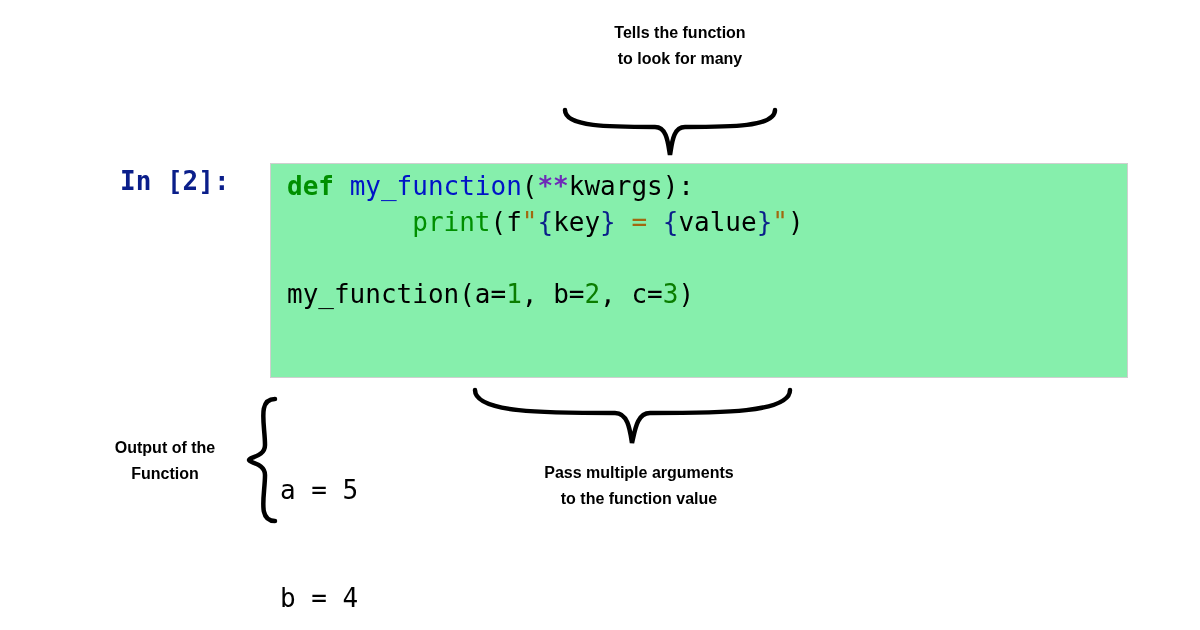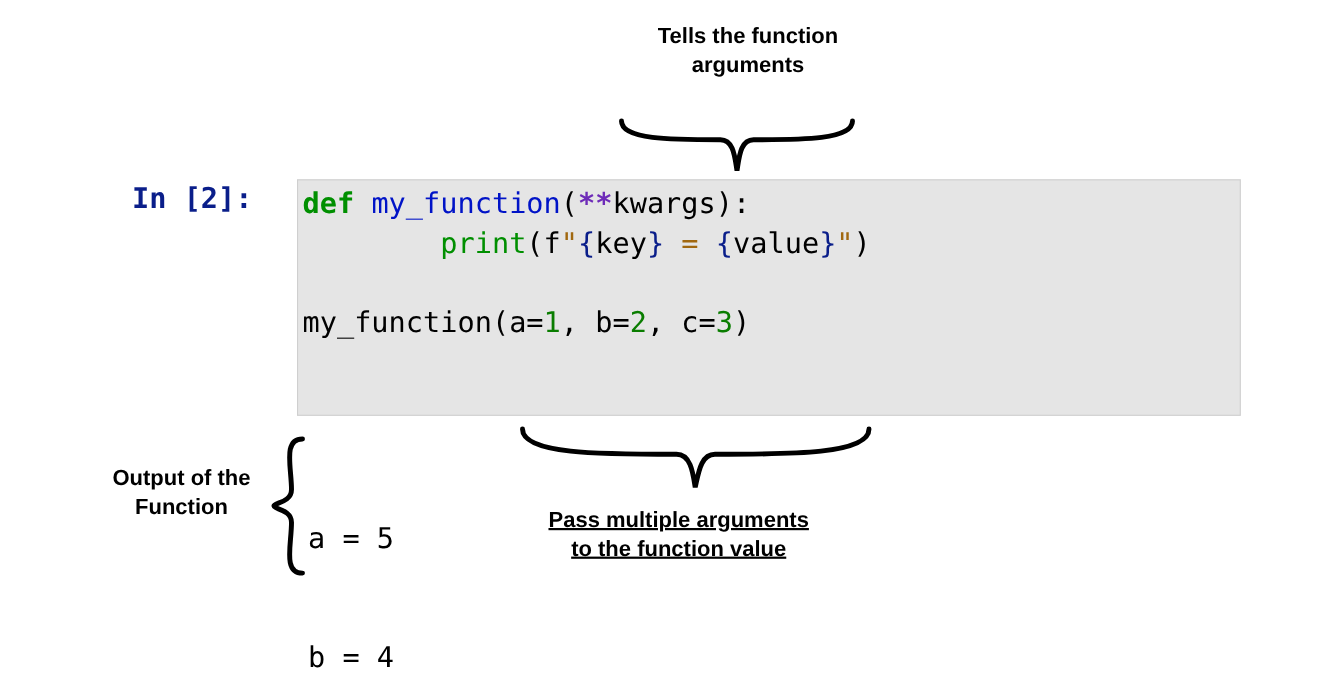--- a/index.html
+++ b/index.html
@@ -15,24 +15,24 @@
     position: relative;
     width: 1200px;
     height: 630px;
   }
   .code-block {
     position: absolute;
     left: 270px;
     top: 163px;
     width: 858px;
     height: 215px;
-    background: #e5e5e5;
+    background: #86efac;
     border: 1px solid #cfcfcf;
     box-sizing: border-box;
-    padding-left: 4px;
+    padding-left: 16px;
     padding-top: 4px;
   }
   .code, .prompt, .output {
     font-family: "DejaVu Sans Mono", Menlo, Consolas, monospace;
     font-size: 26px;
     line-height: 36px;
     white-space: pre;
   }
   .prompt {
     position: absolute;
@@ -54,21 +54,21 @@
   .tok-arg   { color: #000; }
   .tok-plain { color: #000; }
   .tok-num   { color: #0a7d00; }
   .tok-str   { color: #a16810; }
   .tok-brace { color: #0a1e8a; }
 
   .anno {
     position: absolute;
     font-weight: 700;
     color: #000;
-    font-size: 20px;
+    font-size: 16px;
     line-height: 26px;
     text-align: center;
   }
   svg.bracket {
     position: absolute;
     stroke: #000;
     fill: none;
   }
 </style>
 </head>
@@ -85,37 +85,37 @@
 </div>
 
 <div class="output">
   <div>a = 5</div>
   <div>b = 4</div>
   
 </div>
 
 <div class="anno" style="left:550px; top:20px; width:260px;">
   <div>Tells the function</div>
-  <div>arguments</div>
+  <div>to look for many</div>
 </div>
 
 <svg class="bracket" style="left:560px; top:105px; width:220px; height:55px;" viewBox="0 0 220 55">
   <path d="M5 5 C5 22, 50 22, 95 22 C107 22, 108 38, 110 50 C112 38, 113 22, 125 22 C170 22, 215 22, 215 5" stroke-width="4.5" stroke-linecap="round"></path>
 </svg>
 
-<div class="anno" style="left:85px; top:422px; width:160px;">
+<div class="anno" style="left:85px; top:435px; width:160px;">
   <div>Output of the</div>
   <div>Function</div>
 </div>
 
 <svg class="bracket" style="left:245px; top:395px; width:35px; height:130px;" viewBox="0 0 35 130">
   <path d="M30 4 C12 4, 20 30, 20 50 C20 62, 4 62, 4 65 C4 68, 20 68, 20 80 C20 100, 12 126, 30 126" stroke-width="4.5" stroke-linecap="round"></path>
 </svg>
 
-<div class="anno" style="left:472px; top:460px; width:290px;text-decoration:underline;">
+<div class="anno" style="left:494px; top:460px; width:290px;">
   <div>Pass multiple arguments</div>
   <div>to the function value</div>
 </div>
 
 <svg class="bracket" style="left:465px; top:385px; width:335px; height:65px;" viewBox="0 0 335 65">
   <path d="M10 5 C10 28, 80 28, 150 28 C163 28, 165 45, 167 58 C170 45, 172 28, 185 28 C255 28, 325 28, 325 5" stroke-width="4.5" stroke-linecap="round"></path>
 </svg>
 
 </div>
 

